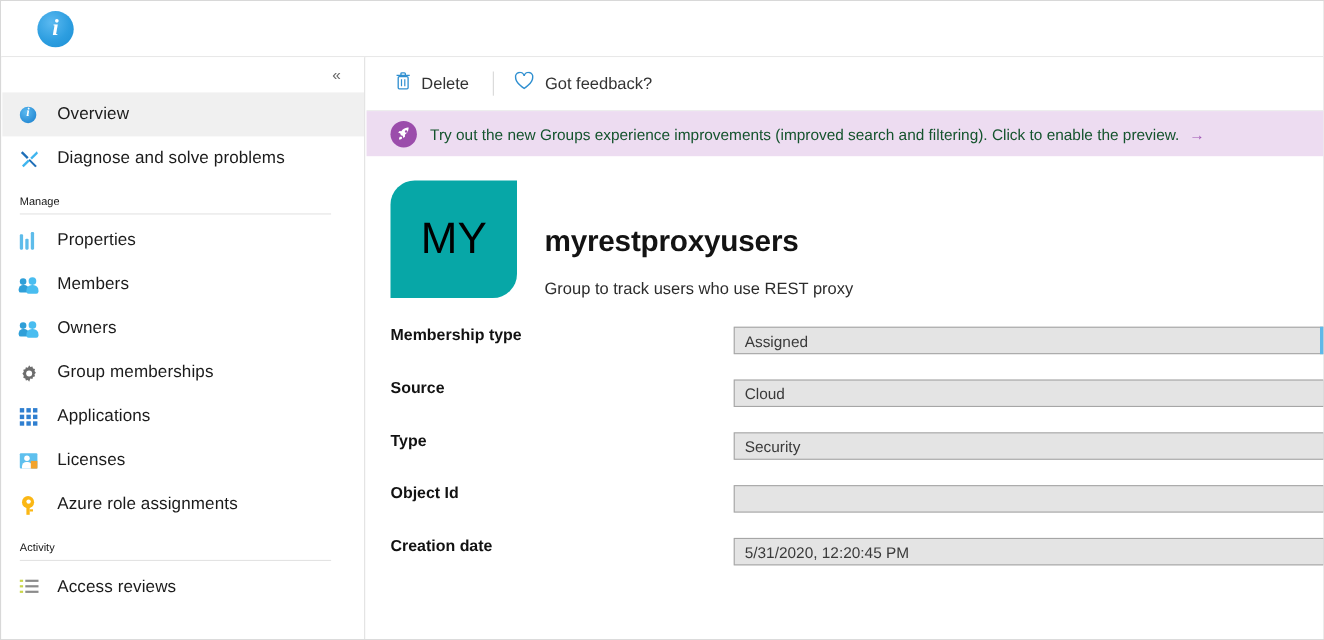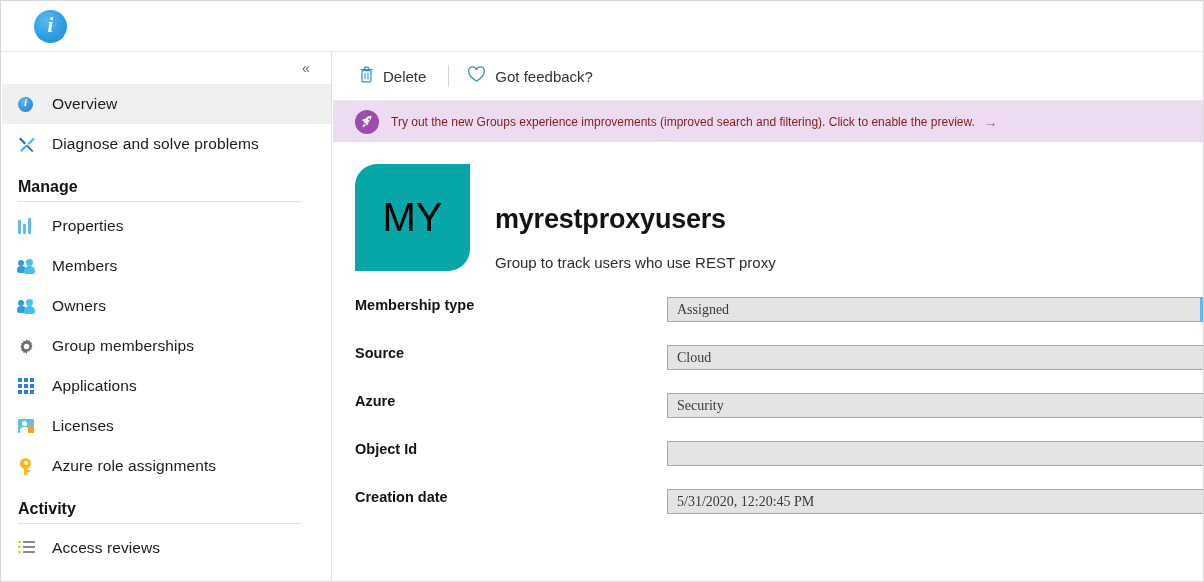--- a/index.html
+++ b/index.html
@@ -102,22 +102,22 @@
   }
   .nav-item .nav-label {
     font-size: 15.5px;
     color: #1b1b1b;
     letter-spacing: .1px;
   }
   .nav-group {
     padding: 14px 0 0 16px;
   }
   .nav-group .gl {
-    font-size: 16px;
-    font-weight: bold;
+    font-size: 10px;
+    font-weight: normal;
     color: #141414;
     display: block;
     padding-bottom: 5px;
   }
 
   
   .ic-info {
     width: 15px; height: 15px; border-radius: 50%;
     background: radial-gradient(circle at 38% 32%, #5bb9f0 0%, #2b8ed6 70%, #1d7fc4 100%);
     position: relative;
@@ -197,22 +197,22 @@
     cursor: pointer;
   }
   .rocket-badge {
     width: 24px; height: 24px; border-radius: 50%;
     background: #9b4dab;
     display: flex; align-items: center; justify-content: center;
     margin-right: 12px;
     flex: 0 0 auto;
   }
   .banner .btext {
-    font-size: 12px;
-    color: #7f1d1d;
+    font-size: 14px;
+    color: #14532d;
   }
   .banner .barrow {
     color: #a054b4;
     font-size: 14px;
     margin-left: 9px;
   }
 
   
   .ghead {
     display: flex;
@@ -269,21 +269,20 @@
     background: #e4e4e4;
     border: 1px solid #a6a6a6;
     box-sizing: border-box;
     display: flex;
     align-items: center;
     padding-left: 9px;
     font-size: 14px;
     color: #3a3a3a;
     cursor: text;
     margin-right: 0px;
-    font-family: Liberation Serif, serif;
   }
   .pfield.focused:after {
     content: "";
     position: absolute;
     right: -1px;
     top: -1px;
     bottom: -1px;
     width: 4px;
     background: #60b8e8;
   }
@@ -489,21 +488,21 @@
         <div class="pname">Membership type</div>
         <div class="pfield focused">Assigned</div>
       </div>
 
       <div class="prow">
         <div class="pname">Source</div>
         <div class="pfield">Cloud</div>
       </div>
 
       <div class="prow">
-        <div class="pname">Azure</div>
+        <div class="pname">Type</div>
         <div class="pfield">Security</div>
       </div>
 
       <div class="prow">
         <div class="pname">Object Id</div>
         <div class="pfield"></div>
       </div>
 
       <div class="prow">
         <div class="pname">Creation date</div>

